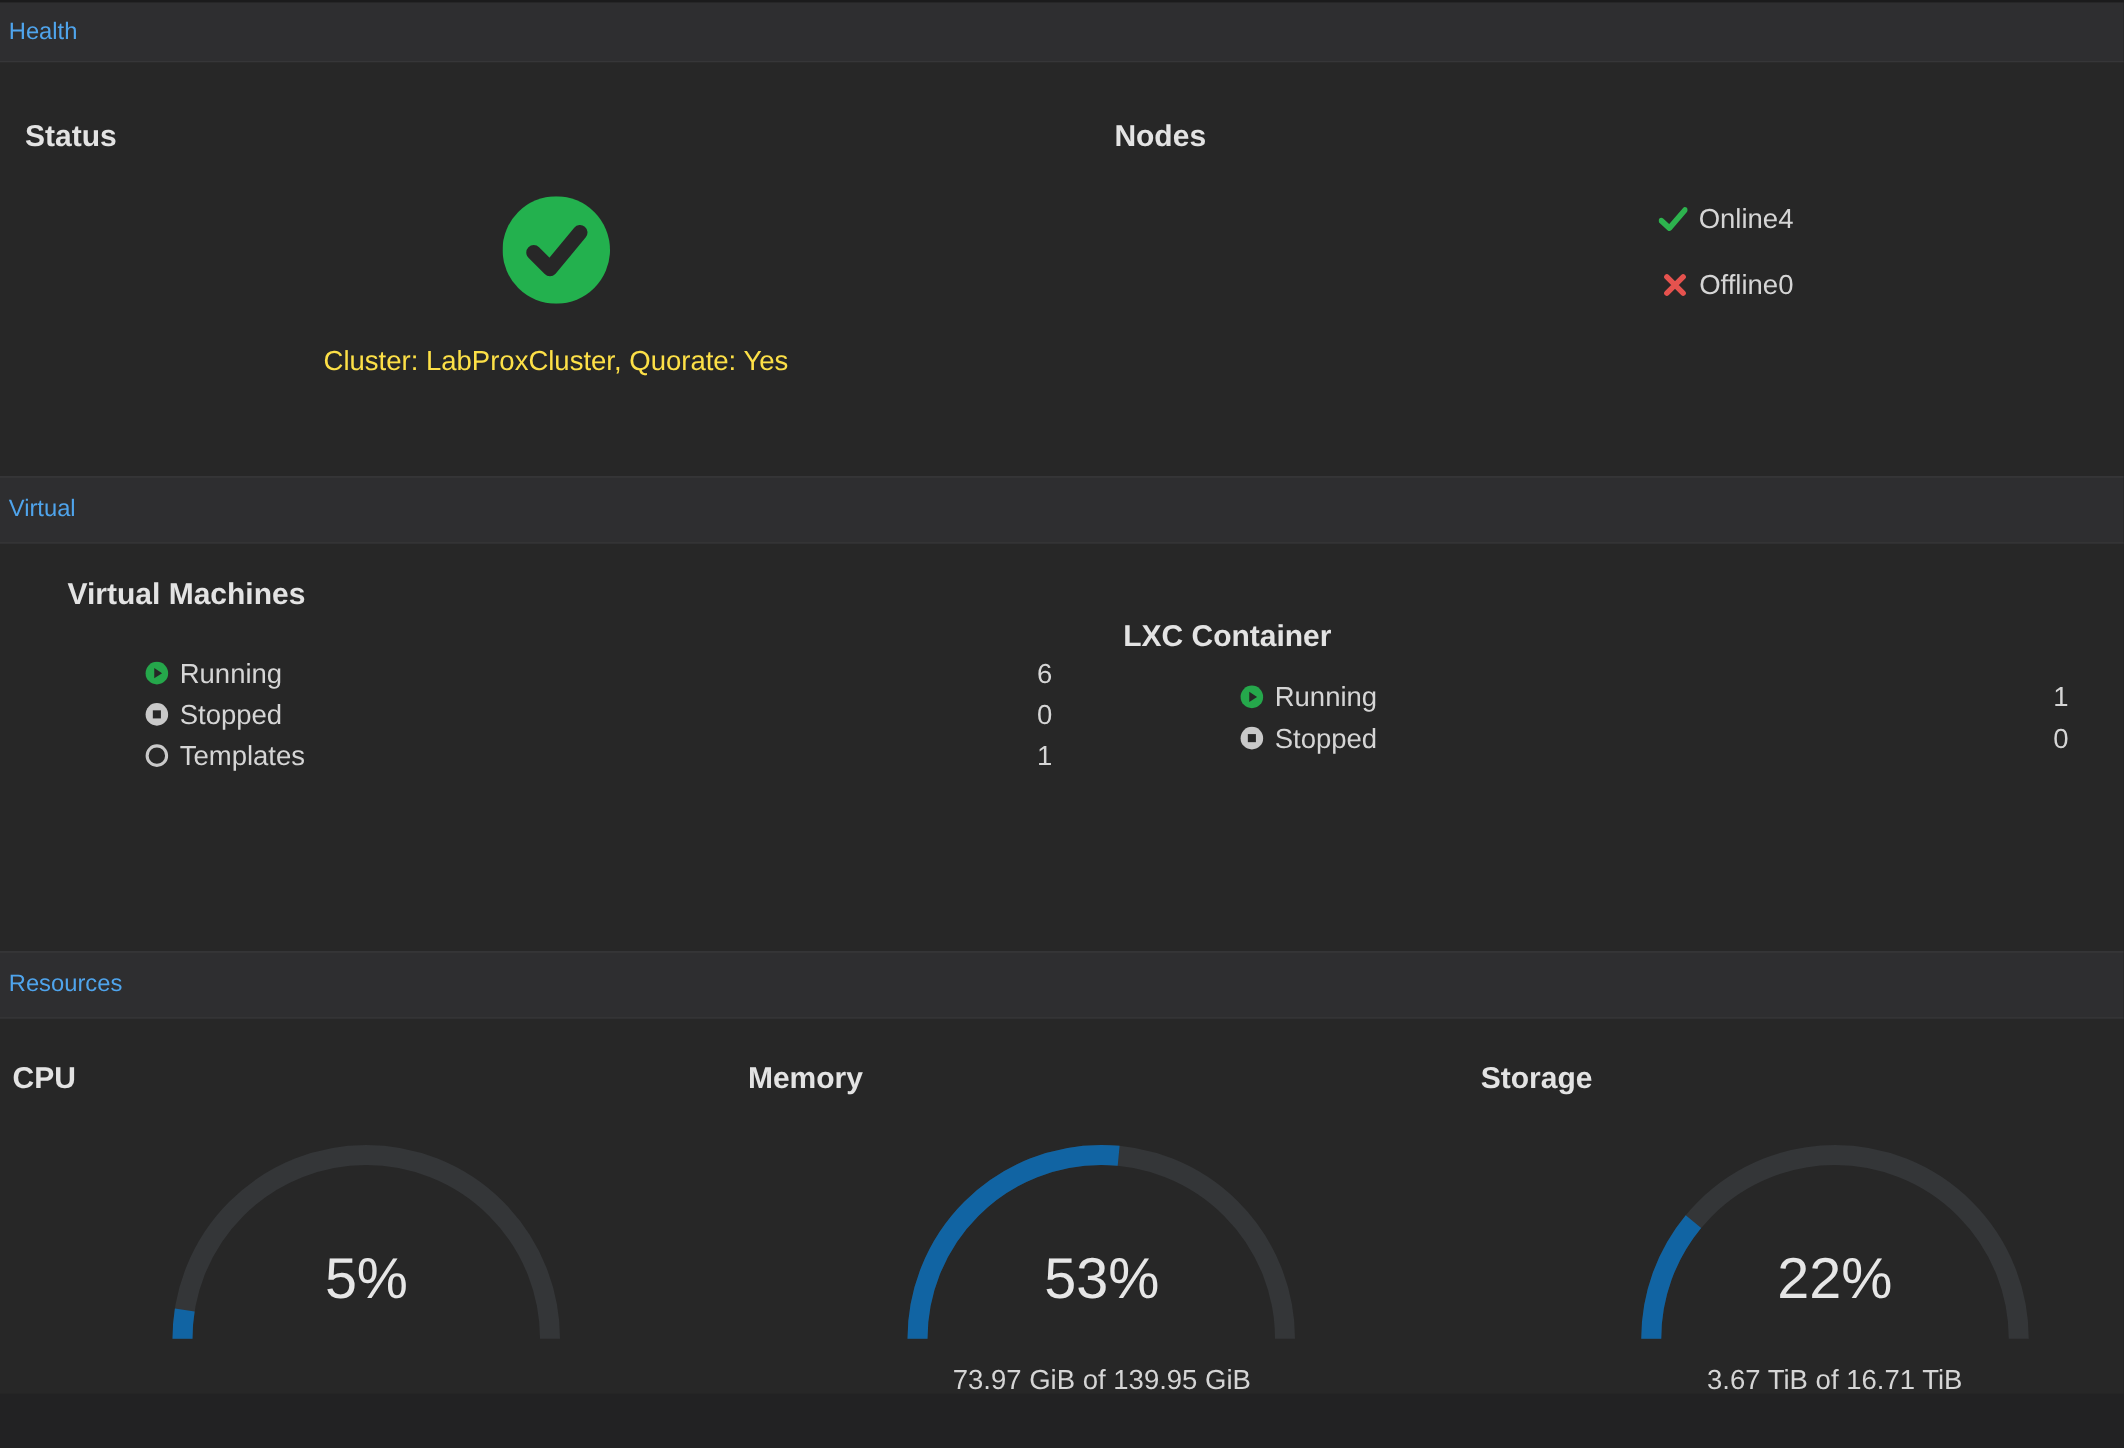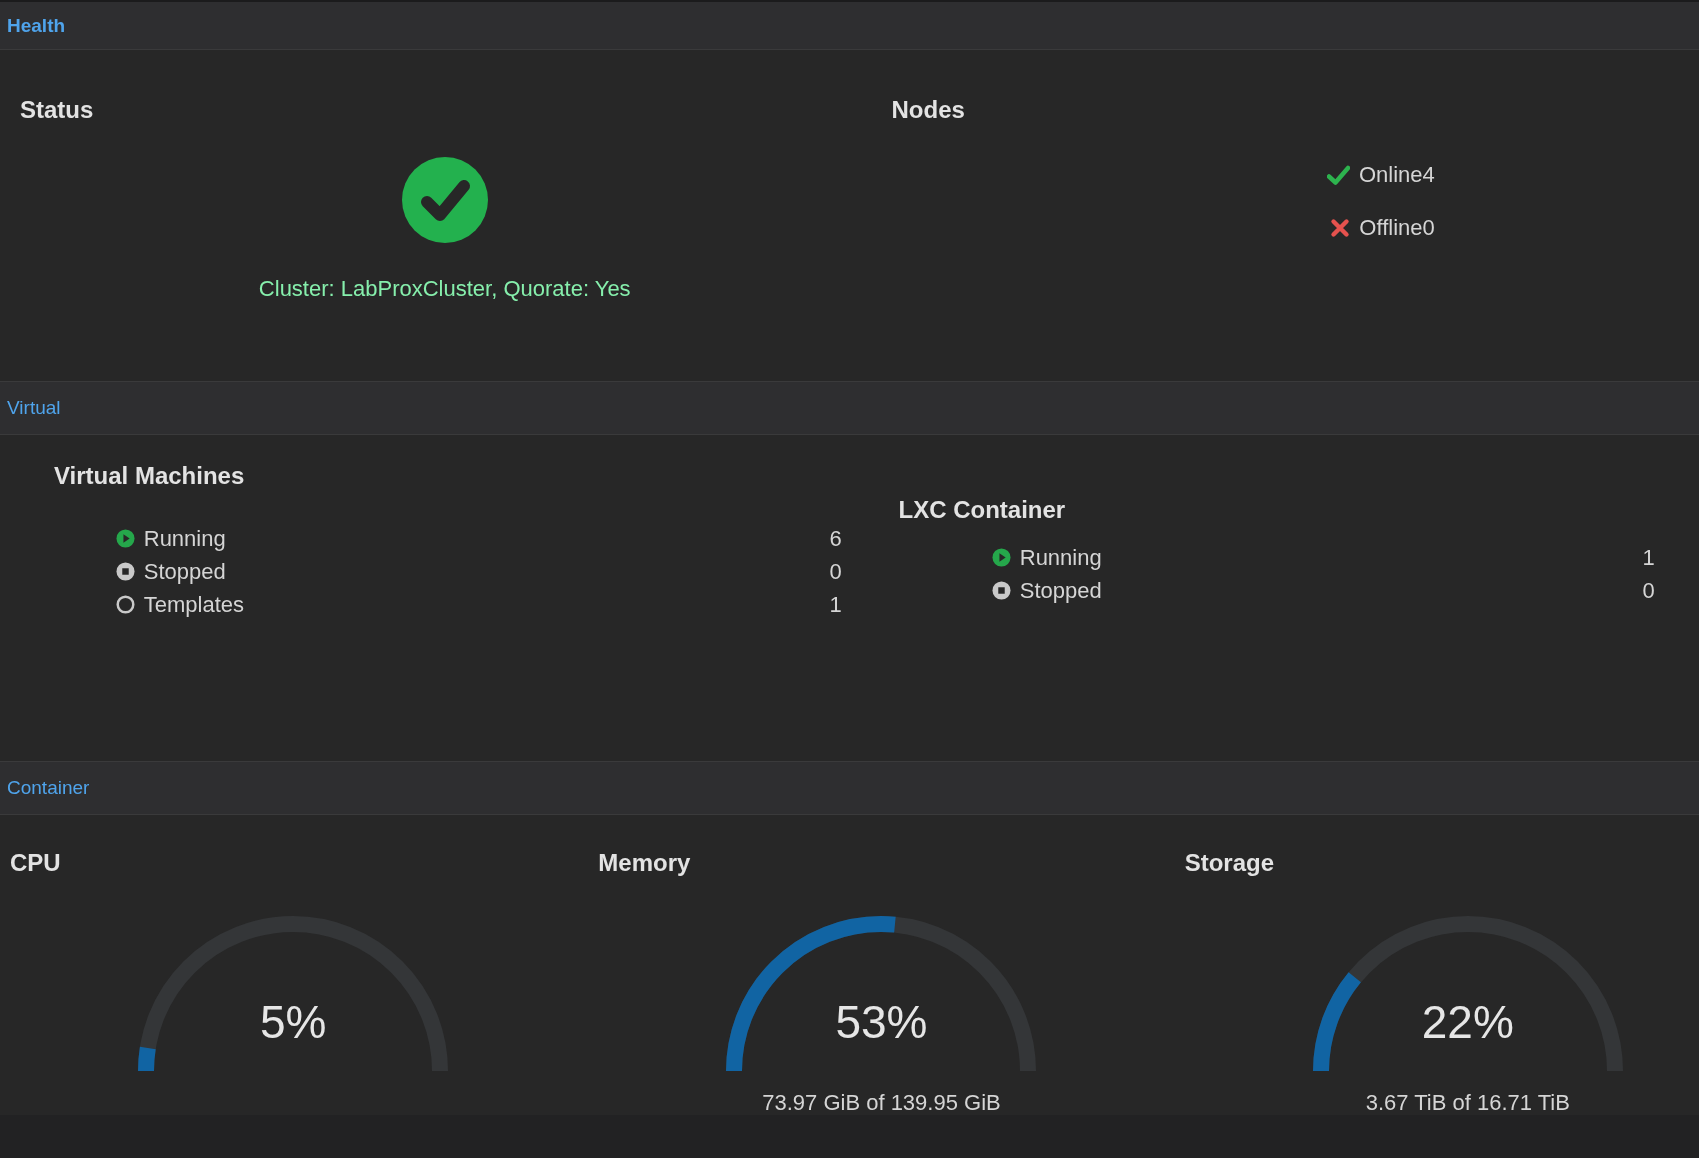--- a/index.html
+++ b/index.html
@@ -9,37 +9,37 @@
     font-family:"Liberation Sans","DejaVu Sans",sans-serif;
     color:#d8d8d8;
     -webkit-font-smoothing:antialiased;
   }
   .top-line{height:2px;background:#1b1b1c;}
   .section-header{
     height:54px;background:#2e2e30;
     border-top:1px solid #3a3a3b;border-bottom:1px solid #3a3a3b;
     display:flex;align-items:center;padding-left:7px;box-sizing:border-box;
   }
-  .section-header.first{height:48px;border-top:none;font-weight:bold;}
+  .section-header.first{height:48px;border-top:none;}
   .section-title{color:#4fa4ec;font-size:19px;}
   .panel{background:#272727;display:flex;}
   .health-panel{height:331px;}
   .guests-panel{height:326px;}
   .resources-panel{height:300px;}
   .col-half{width:50%;box-sizing:border-box;}
   .col-third{width:33.333%;box-sizing:border-box;}
   .shift{position:relative;}
   .col-heading{
     font-size:24px;font-weight:bold;color:#e3e3e3;
     text-align:left;line-height:30px;
   }
   
   .status-heading{padding-top:45px;}
   .status-icon-row{display:flex;justify-content:center;margin-top:32px;}
-  .cluster-text{margin-top:33px;text-align:center;font-size:22px;line-height:26px;color:#86efac;}
+  .cluster-text{margin-top:33px;text-align:center;font-size:22px;line-height:26px;color:#fde047;}
   
   .nodes-rows{width:237px;margin:37px auto 0;}
   .node-row{display:flex;justify-content:flex-end;align-items:center;height:26px;margin-bottom:27px;font-size:22px;}
   .row-left{display:flex;align-items:center;}
   .row-left .ricon{display:inline-flex;margin-right:9px;}
   .row-label{color:#d5d5d5;}
   .row-value{color:#d5d5d5;}
   
   .vm-heading{padding-top:26px;}
   .lxc-heading{padding-top:60px;}
@@ -181,21 +181,21 @@
               <span class="row-label">Stopped</span>
             </span>
             <span class="row-value">0</span>
           </div>
         </div>
       </div>
     </div>
   </div>
 
   <div class="section-header">
-    <span class="section-title">Container</span>
+    <span class="section-title">Resources</span>
   </div>
   <div class="panel resources-panel">
     <div class="col-third">
       <div class="shift" style="left:10px;">
         <div class="col-heading gauge-title">CPU</div>
         <div class="gauge-wrap">
           <svg width="326" height="171" viewBox="0 0 326 171">
             <path d="M 16 163 A 147 147 0 0 1 310 163" fill="none" stroke="#343638" stroke-width="16"></path>
             <path d="M 16 163 A 147 147 0 0 1 310 163" fill="none" stroke="#1164a3" stroke-width="16" stroke-dasharray="23.090706003884982 461.8141200776996"></path>
           </svg>

